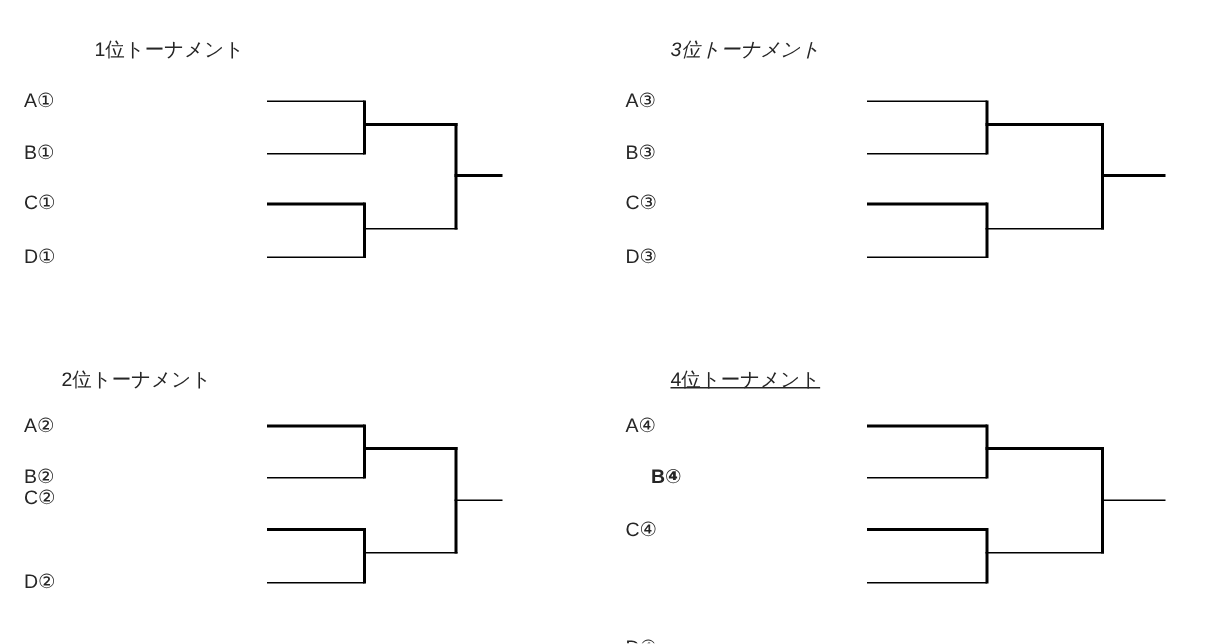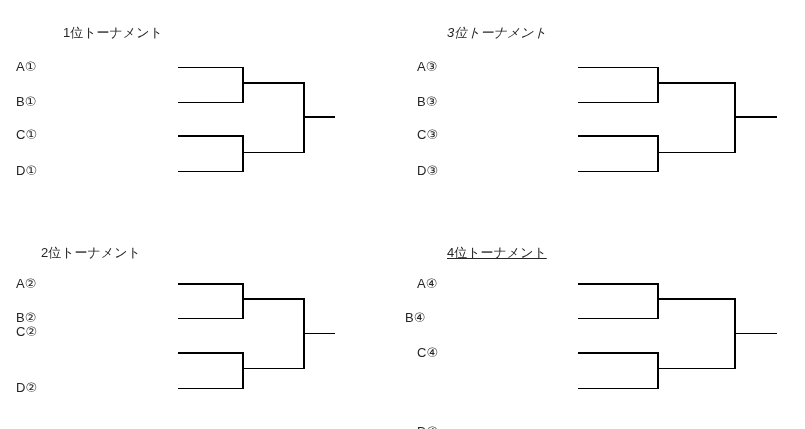--- a/index.html
+++ b/index.html
@@ -92,21 +92,21 @@
     <div class="ln" style="left:242px; top:352px; width:2px;  height:37px;"></div>
     <div class="ln" style="left:242px; top:298px; width:63px; height:2px;"></div>
     <div class="ln" style="left:242px; top:368px; width:63px; height:1px;"></div>
     <div class="ln" style="left:303px; top:298px; width:2px;  height:71px;"></div>
     <div class="ln" style="left:303px; top:333px; width:32px; height:1px;"></div>
   </div>
 
   <div>
     <span class="title" style="left:447px; top:245px;text-decoration:underline;">4位トーナメント</span>
     <span class="entrant" style="left:417px; top:276px;">A④</span>
-    <span class="entrant" style="left:405px; top:310px;">B④</span>
+    <span class="entrant" style="left:434px; top:310px;font-weight:bold;">B④</span>
     <span class="entrant" style="left:417px; top:345px;">C④</span>
     <span class="entrant" style="left:417px; top:380px;margin-top:44px;">D④</span>
 
     <div class="ln" style="left:578px; top:283px; width:80px; height:2px;"></div>
     <div class="ln" style="left:578px; top:318px; width:80px; height:1px;"></div>
     <div class="ln" style="left:578px; top:352px; width:80px; height:2px;"></div>
     <div class="ln" style="left:578px; top:388px; width:80px; height:1px;"></div>
     <div class="ln" style="left:657px; top:283px; width:2px;  height:36px;"></div>
     <div class="ln" style="left:657px; top:352px; width:2px;  height:37px;"></div>
     <div class="ln" style="left:657px; top:298px; width:79px; height:2px;"></div>

